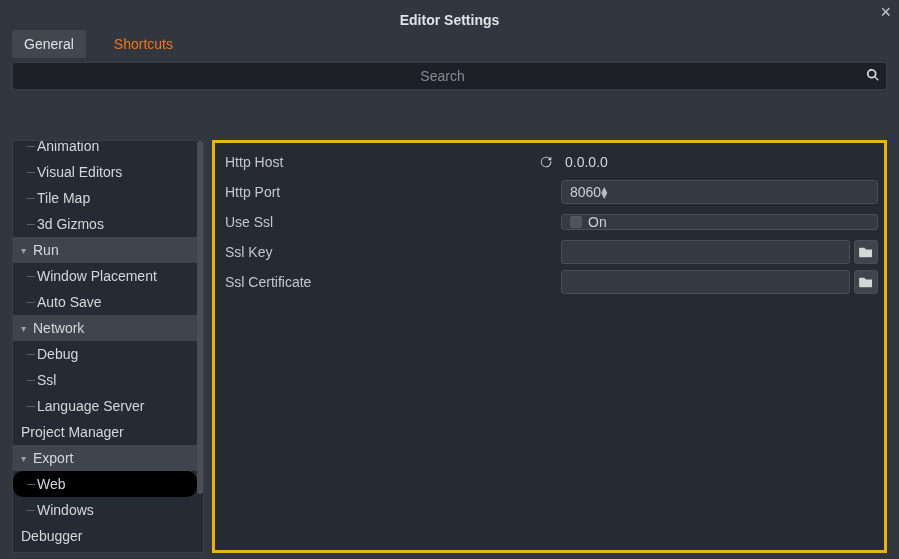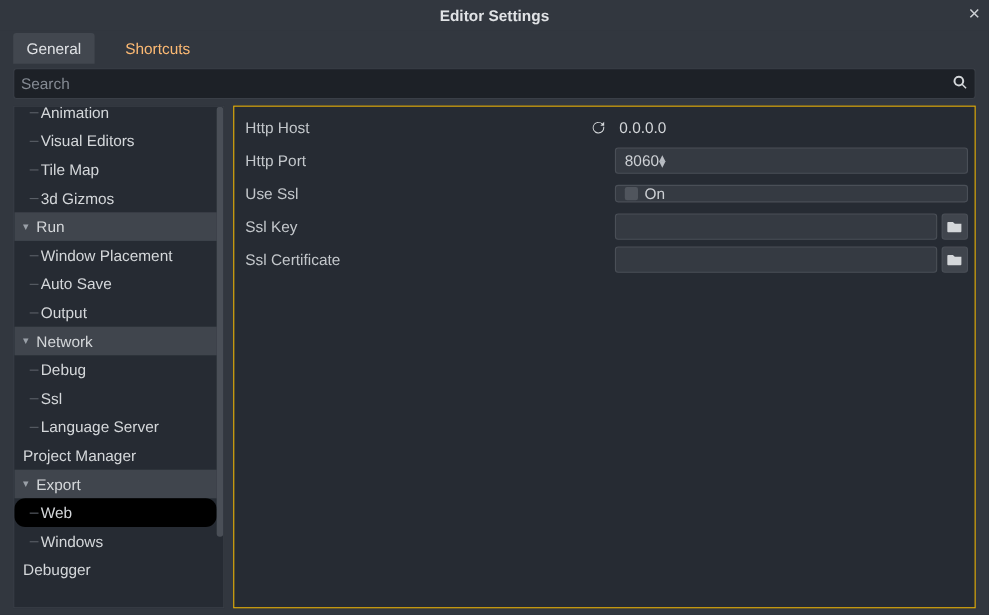--- a/index.html
+++ b/index.html
@@ -4,45 +4,45 @@
 <style>
 * { margin: 0; padding: 0; box-sizing: border-box; }
 body {
   width: 899px; height: 559px; overflow: hidden;
   background: #262b33; color: #cdd0d4;
   font-family: -apple-system, "Segoe UI", Arial, sans-serif;
   font-size: 14px;
 }
 .window { width: 100%; height: 100%; background: #32373f; display: flex; flex-direction: column; }
 .titlebar {
-  height: 28px; display: flex; align-items: center; justify-content: center;
+  height: 28px; display: flex; align-items: flex-end; justify-content: center;
   position: relative; background: #32373f;
 }
 .titlebar .title { font-weight: 600; color: #e0e2e5; }
 .titlebar .close {
   position: absolute; right: 8px; top: 2px; font-size: 18px;
   cursor: pointer; color: #cdd0d4;
 }
 .tabs { display: flex; padding: 2px 12px 0 12px; gap: 16px; }
 .tab {
-  padding: 6px 12px; cursor: pointer; color: #fdba74;
+  padding: 6px 12px; cursor: pointer; color: #f97316;
 }
 .tab.active { background: #42474f; color: #e0e2e5; border-radius: 3px 3px 0 0; }
 .searchbar {
   margin: 4px 12px 6px 12px; height: 28px;
   background: #1d2127; border: 1px solid #3a3f47; border-radius: 3px;
   display: flex; align-items: center; padding: 0 6px;
 }
 .searchbar input {
   flex: 1; background: transparent; border: none; outline: none;
-  color: #cdd0d4; font-size: 14px;
+  color: #cdd0d4; font-size: 14px; text-align: center;
 }
 .searchbar input::placeholder { color: #848a93; }
 .searchbar .icon { color: #cdd0d4; }
-.body { flex: 1; display: flex; padding: 0 12px 6px 12px; gap: 8px; min-height: 0; }
+.body { flex: 1; display: flex; padding: 0 12px 6px 12px; gap: 8px; min-height: 0; margin-top: 44px; }
 .sidebar {
   width: 192px; background: #262b33; border: 1px solid #3a3f47;
   position: relative; overflow: hidden;
 }
 .sidebar .inner { position: absolute; top: -8px; left: 0; right: 6px; }
 .sidebar .scrollbar {
   position: absolute; right: 0; top: 0; bottom: 0; width: 6px;
 }
 .sidebar .scrollbar .thumb {
   position: absolute; right: 0; top: 0; width: 6px; height: 86%;
@@ -54,21 +54,21 @@
 }
 .tree-item.child { padding-left: 24px; position: relative; }
 .tree-item.child::before {
   content: ""; position: absolute; left: 14px; top: 50%; width: 8px; height: 1px;
   background: #5a5f67;
 }
 .tree-item.parent .chev { width: 12px; font-size: 10px; color: #9aa0a8; }
 .tree-item.selected { background: #000000; border-radius: 10px; }
 .tree-item.hilite { background: #40454d; }
 .props {
-  flex: 1; background: #262b33; border: 1px solid #eab308;
+  flex: 1; background: #262b33; border: 3px solid #eab308;
   padding: 4px 6px 6px 6px;
 }
 .prop-row {
   display: flex; align-items: center; height: 30px; gap: 6px;
 }
 .prop-row .label { flex: 0 0 310px; padding-left: 4px; color: #c3c7cb; }
 .prop-row .reset {
   flex: 0 0 18px; display: flex; align-items: center; justify-content: center;
   cursor: pointer; color: #c3c7cb; visibility: hidden;
 }
@@ -129,21 +129,20 @@
         <div class="tree-item child">Visual Editors</div>
         <div class="tree-item child">Tile Map</div>
         <div class="tree-item child">3d Gizmos</div>
 
         <div class="tree-item parent hilite">
           <span class="chev">▾</span>
           <span>Run</span>
         </div>
         <div class="tree-item child">Window Placement</div>
         <div class="tree-item child">Auto Save</div>
-        <div class="tree-item child">Output</div>
 
         <div class="tree-item parent hilite">
           <span class="chev">▾</span>
           <span>Network</span>
         </div>
         <div class="tree-item child">Debug</div>
         <div class="tree-item child">Ssl</div>
         <div class="tree-item child">Language Server</div>
 
         <div class="tree-item">Project Manager</div>

